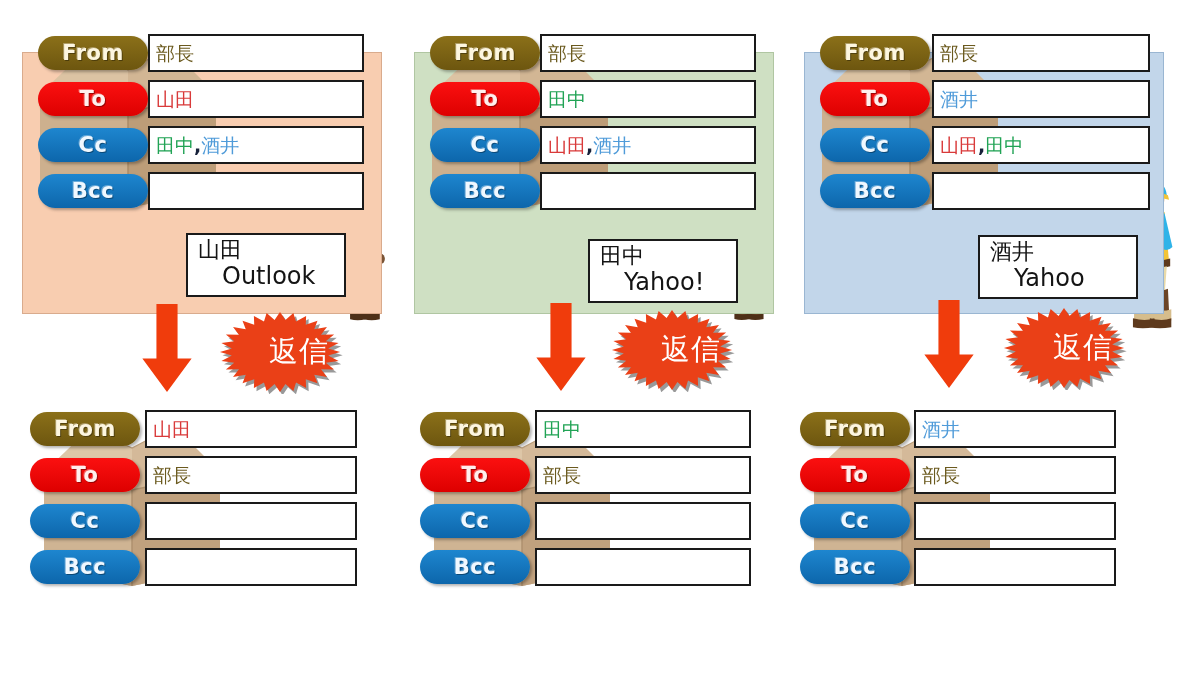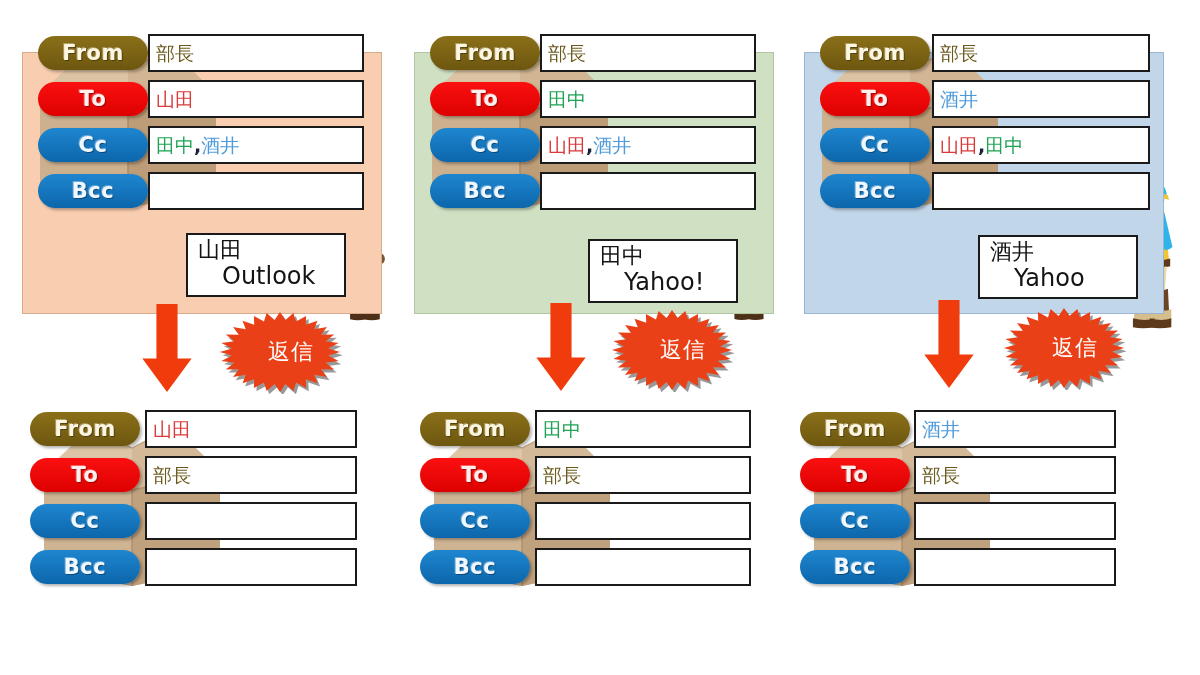--- a/index.html
+++ b/index.html
@@ -145,27 +145,27 @@
   
   .avatar { position: absolute; pointer-events: none; }
 
   
   .arrow { position: absolute; }
 
   
   .burst { position: absolute; }
   .burst-text {
     position: absolute;
-    left: 8px; top: 0;
+    left: 16px; top: 0;
     width: 100%; height: 100%;
     display: flex;
     align-items: center;
     justify-content: center;
     font-family: Liberation Sans, sans-serif;
-    font-size: 22px;
+    font-size: 29px;
     color: #ffffff;
     letter-spacing: 1px;
     padding-left: 6px;
     box-sizing: border-box;
     pointer-events: none;
   }
 </style>
 </head>
 <body>
 

